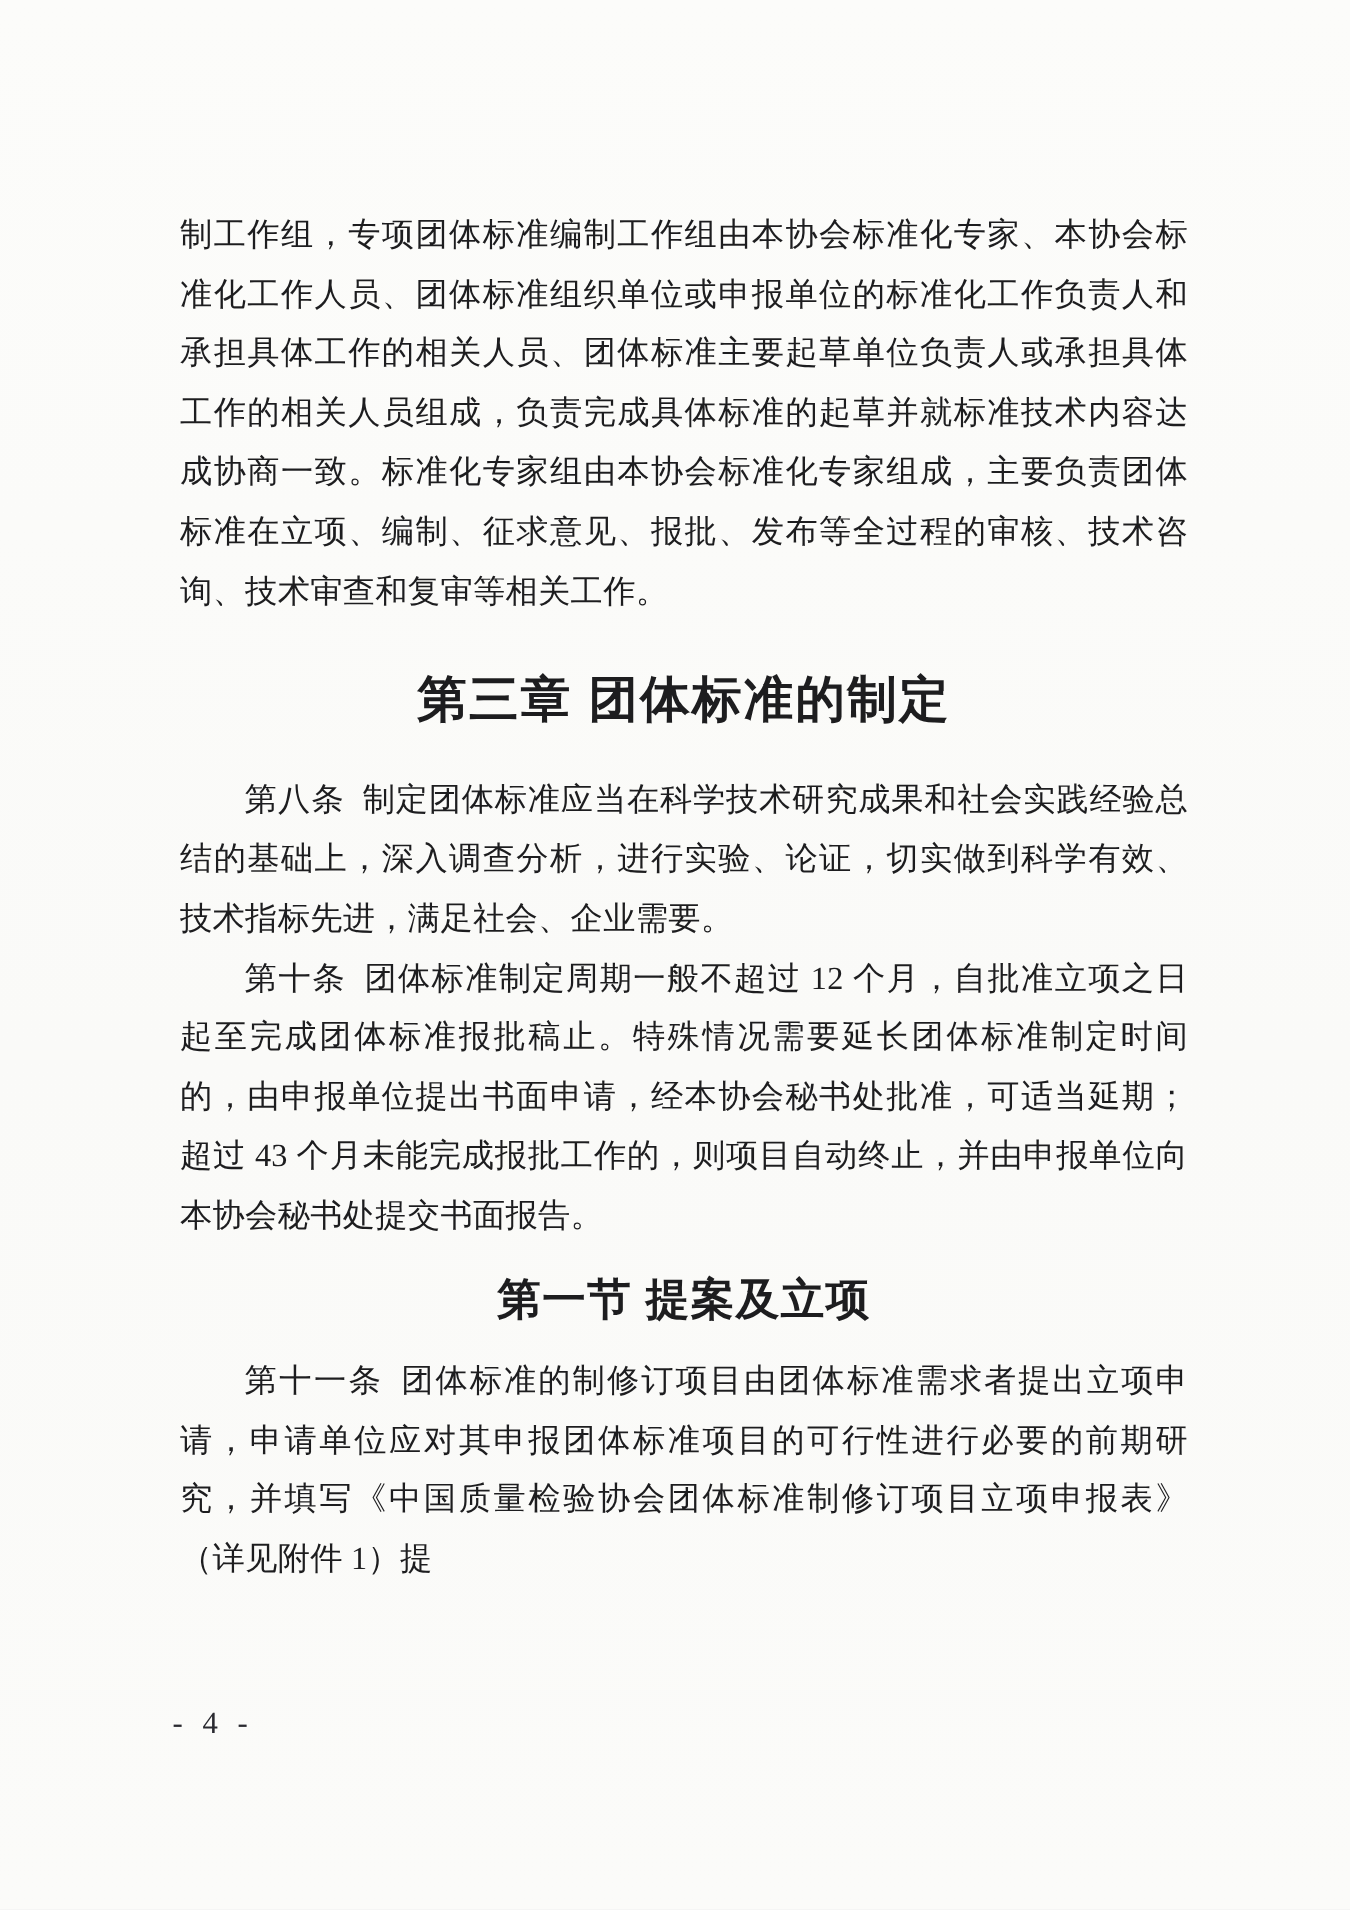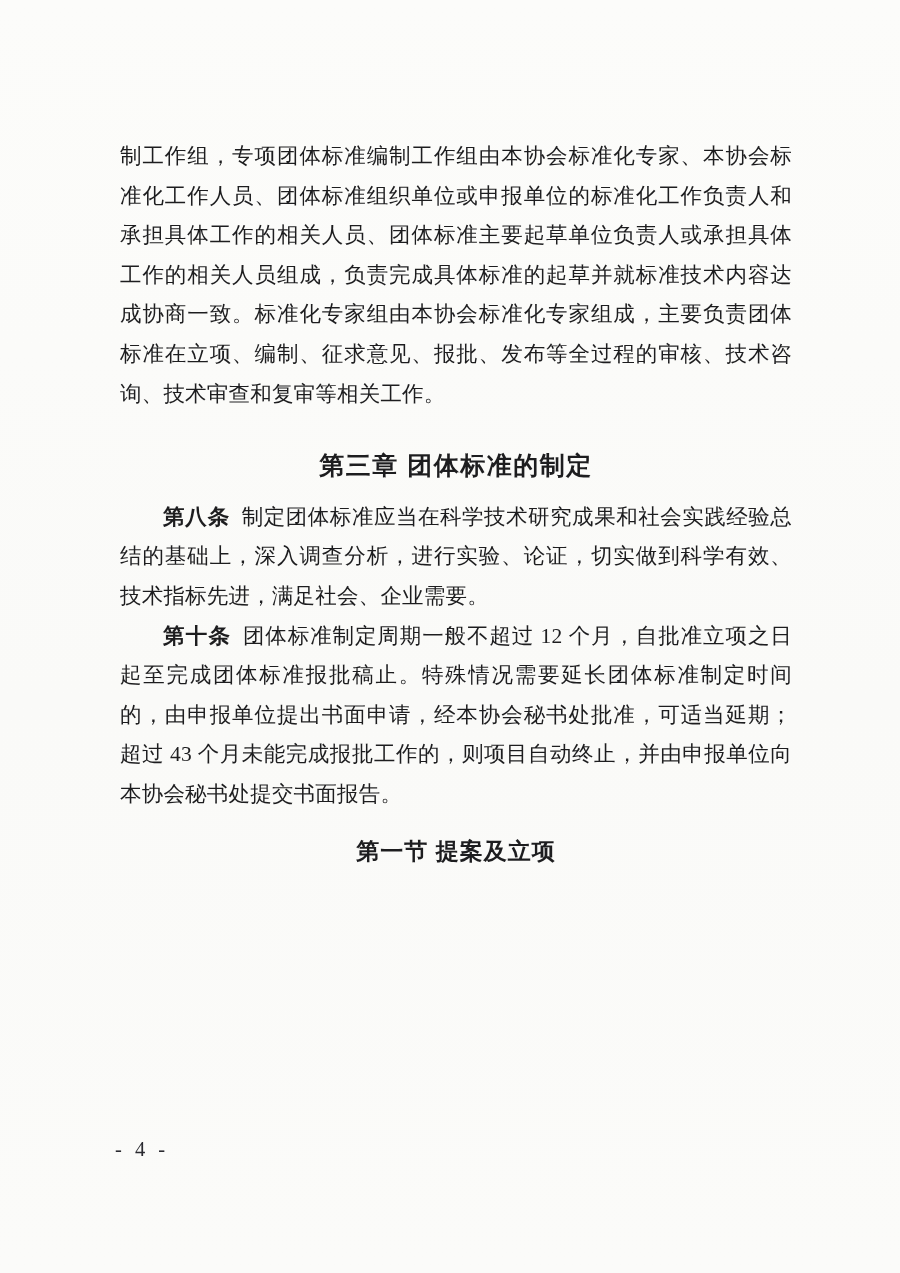--- a/index.html
+++ b/index.html
@@ -26,38 +26,38 @@
   }
   p.body-text {
     margin: 0;
     font-size: 21.5px;
     line-height: 39.6px;
     text-align: justify;
     letter-spacing: 0.2px;
   }
   p.indent { text-indent: 2em; }
   .lead {
-    font-weight: bold;
+    font-weight: normal;
     font-family: "Liberation Sans", "DejaVu Sans", sans-serif;
     margin-right: 0.55em;
     letter-spacing: 0.5px;
   }
   h1.chapter-heading {
     font-family: "Liberation Sans", "DejaVu Sans", sans-serif;
     font-weight: bold;
-    font-size: 25px;
+    font-size: 33px;
     line-height: 39.6px;
     text-align: center;
     letter-spacing: 1.5px;
-    margin: 32px 0 12px 0;
+    margin: 32px 0 28px 0;
   }
   h2.section-heading {
     font-family: "Liberation Sans", "DejaVu Sans", sans-serif;
     font-weight: bold;
-    font-size: 23px;
+    font-size: 29px;
     line-height: 39.6px;
     text-align: center;
     letter-spacing: 1px;
     margin: 17px 0 14px 0;
   }
   .page-number {
     position: absolute;
     left: 115px;
     top: 1138px;
     font-size: 20.5px;
@@ -76,17 +76,18 @@
 
     <h1 class="chapter-heading">第三章 团体标准的制定</h1>
 
     <p class="body-text indent"><span class="lead">第八条</span><span>制定团体标准应当在科学技术研究成果和社会实践经验总结的基础上，深入调查分析，进行实验、论证，切实做到科学有效、技术指标先进，满足社会、企业需要。</span></p>
 
 
     <p class="body-text indent"><span class="lead">第十条</span><span>团体标准制定周期一般不超过 12 个月，自批准立项之日起至完成团体标准报批稿止。特殊情况需要延长团体标准制定时间的，由申报单位提出书面申请，经本协会秘书处批准，可适当延期；超过 43 个月未能完成报批工作的，则项目自动终止，并由申报单位向本协会秘书处提交书面报告。</span></p>
 
     <h2 class="section-heading">第一节 提案及立项</h2>
 
+    <p class="body-text indent"><span class="lead">第十一条</span><span>团体标准的制修订项目由团体标准需求者提出立项申请，申请单位应对其申报团体标准项目的可行性进行必要的前期研究，并填写《中国质量检验协会团体标准制修订项目立项申报表》（详见附件 1）提</span></p>
 
   </main>
 
   <span class="page-number">- 4 -</span>
 </div>
 
 </body></html>

